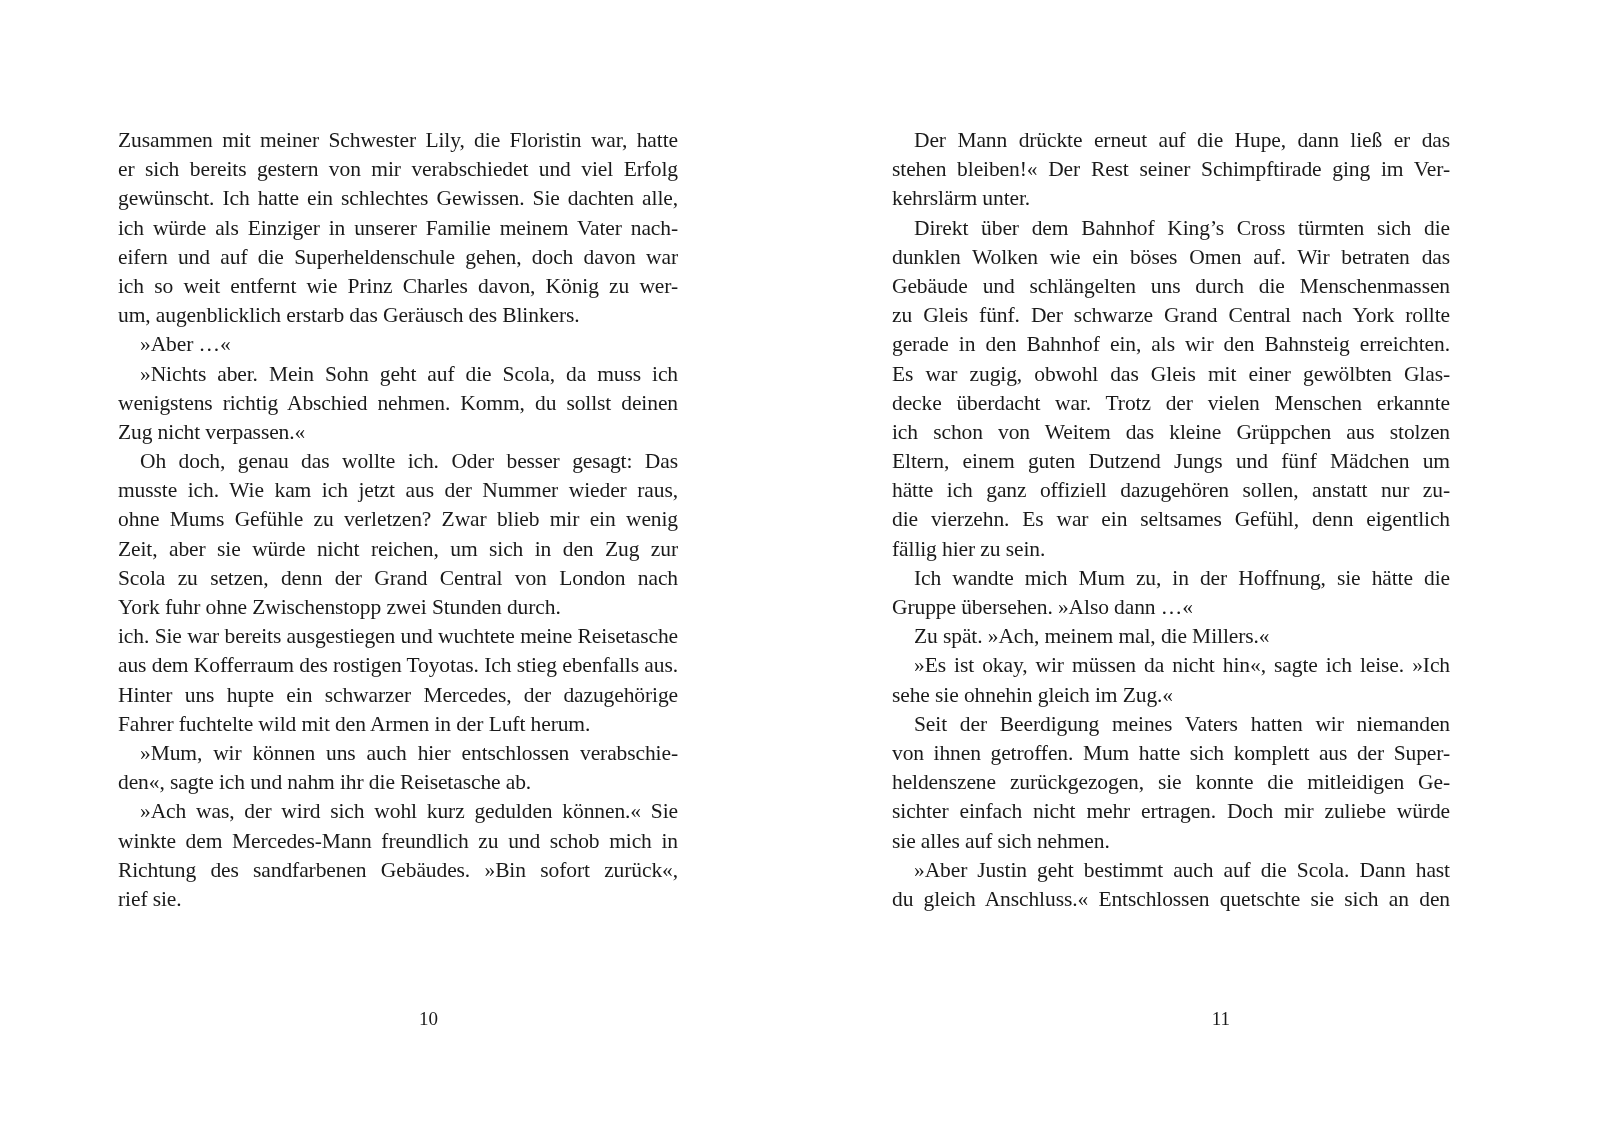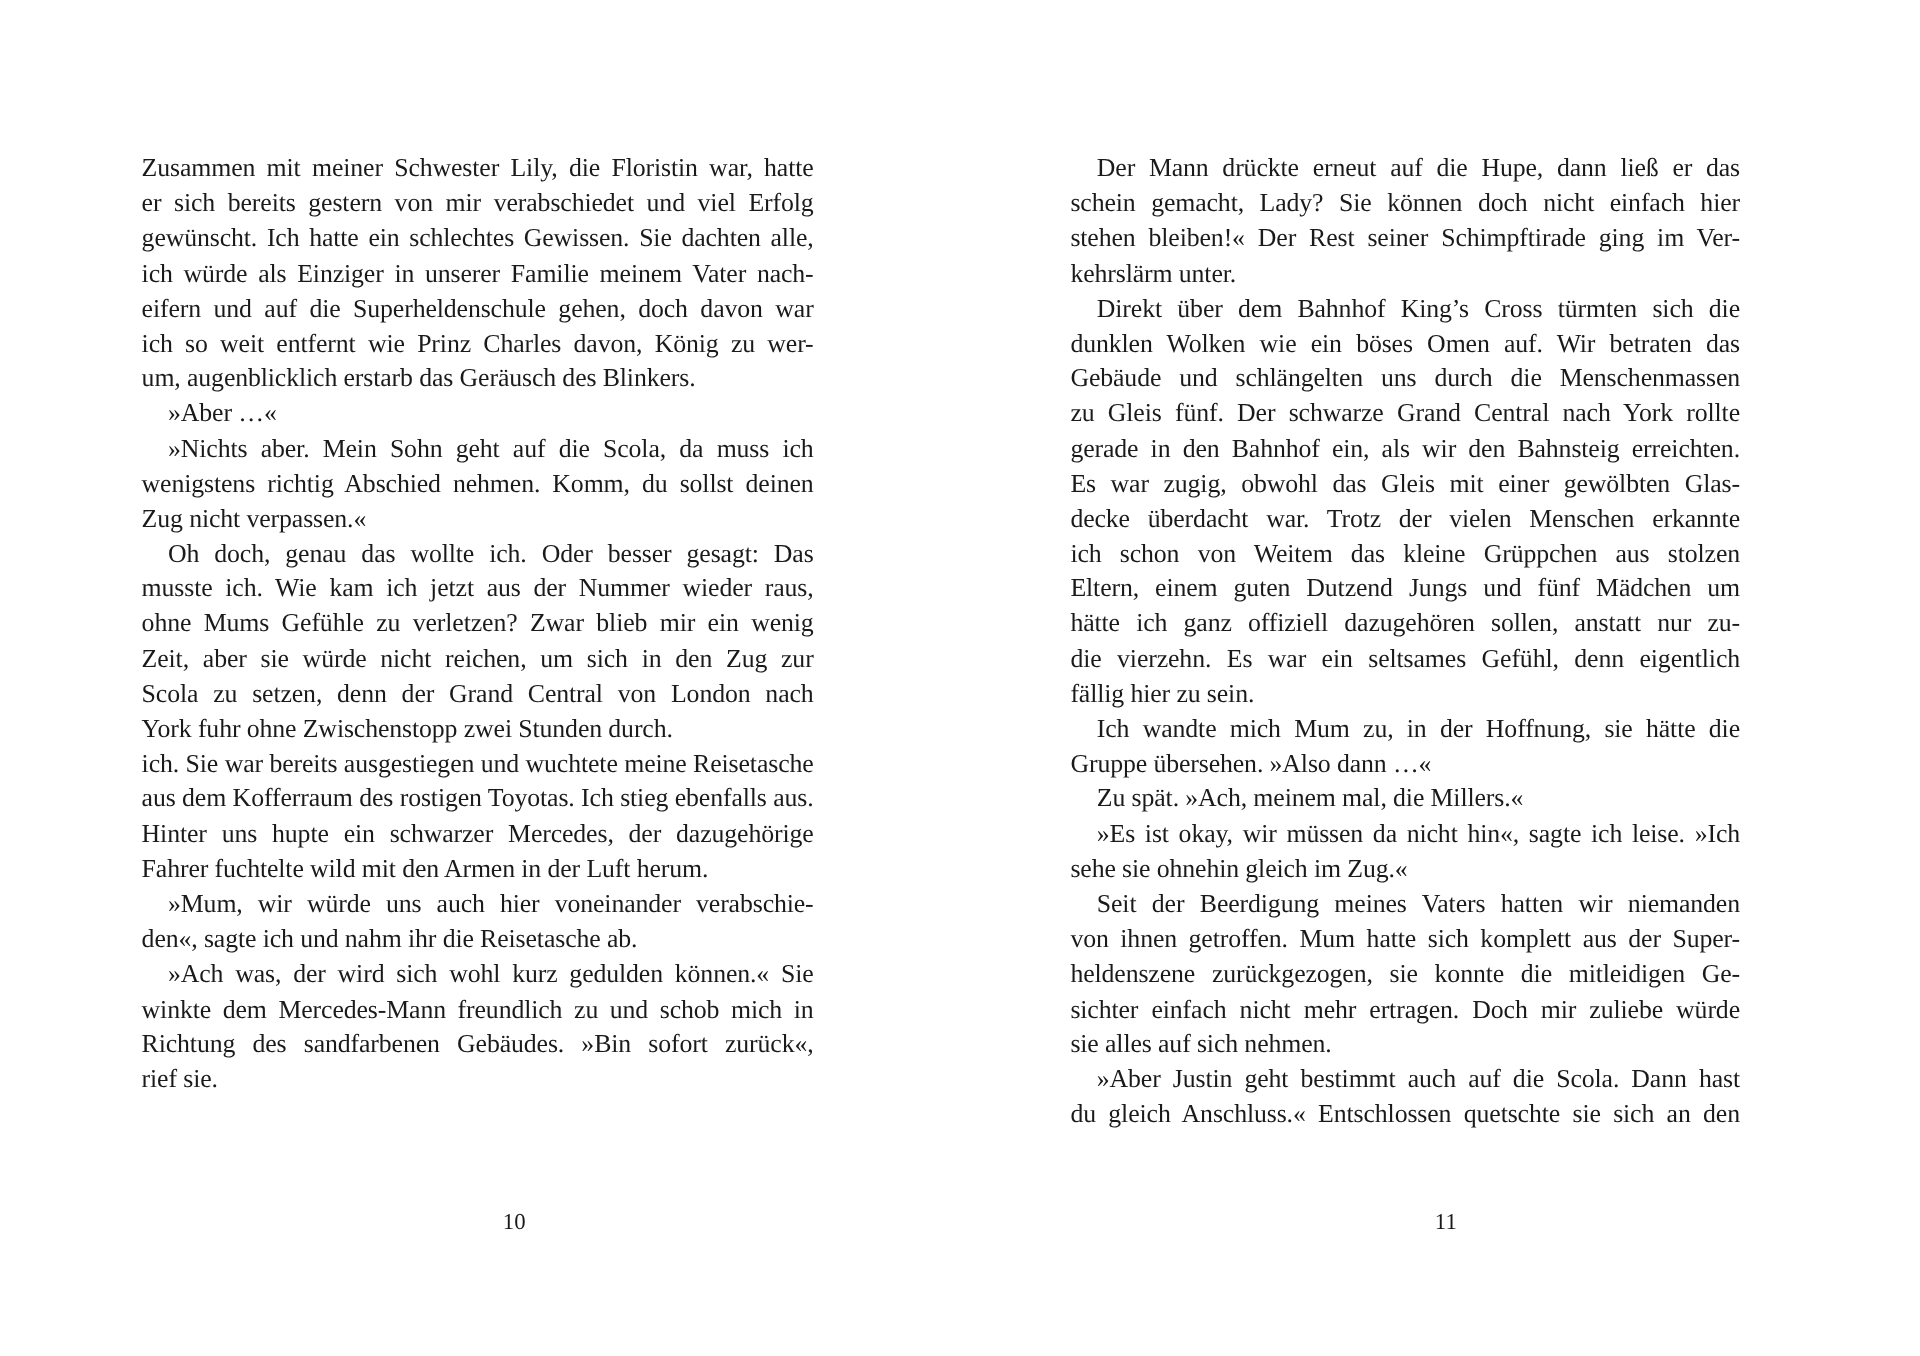--- a/index.html
+++ b/index.html
@@ -49,21 +49,21 @@
     }
     .page-number {
       position: absolute;
       top: 1005px;
       width: 60px;
       text-align: right;
       font-size: 19px;
       line-height: 28px;
     }
     .page.left .page-number { left: 378px; }
-    .page.right .page-number { left: 354px; }
+    .page.right .page-number { left: 370px; }
   </style>
 </head>
 <body>
 
 <div class="page left">
   <div class="text-block">
       <span class="line">Zusammen mit meiner Schwester Lily, die Floristin war, hatte</span>
       <span class="line">er sich bereits gestern von mir verabschiedet und viel Erfolg</span>
       <span class="line">gewünscht. Ich hatte ein schlechtes Gewissen. Sie dachten alle,</span>
       <span class="line">ich würde als Einziger in unserer Familie meinem Vater nach-</span>
@@ -77,34 +77,33 @@
       <span class="line indent">Oh doch, genau das wollte ich. Oder besser gesagt: Das</span>
       <span class="line">musste ich. Wie kam ich jetzt aus der Nummer wieder raus,</span>
       <span class="line">ohne Mums Gefühle zu verletzen? Zwar blieb mir ein wenig</span>
       <span class="line">Zeit, aber sie würde nicht reichen, um sich in den Zug zur</span>
       <span class="line">Scola zu setzen, denn der Grand Central von London nach</span>
       <span class="line last">York fuhr ohne Zwischenstopp zwei Stunden durch.</span>
       <span class="line">ich. Sie war bereits ausgestiegen und wuchtete meine Reisetasche</span>
       <span class="line">aus dem Kofferraum des rostigen Toyotas. Ich stieg ebenfalls aus.</span>
       <span class="line">Hinter uns hupte ein schwarzer Mercedes, der dazugehörige</span>
       <span class="line last">Fahrer fuchtelte wild mit den Armen in der Luft herum.</span>
-      <span class="line indent">»Mum, wir würde uns auch hier voneinander verabschie-</span>
+      <span class="line indent">»Mum, wir können uns auch hier entschlossen verabschie-</span>
       <span class="line last">den«, sagte ich und nahm ihr die Reisetasche ab.</span>
       <span class="line indent">»Ach was, der wird sich wohl kurz gedulden können.« Sie</span>
       <span class="line">winkte dem Mercedes-Mann freundlich zu und schob mich in</span>
       <span class="line">Richtung des sandfarbenen Gebäudes. »Bin sofort zurück«,</span>
       <span class="line last">rief sie.</span>
     </div>
   <div class="page-number">10</div>
 </div>
 
 <div class="page right">
   <div class="text-block">
       <span class="line indent">Der Mann drückte erneut auf die Hupe, dann ließ er das</span>
-      <span class="line">schein gemacht, Lady? Sie können doch nicht einfach hier</span>
       <span class="line">stehen bleiben!« Der Rest seiner Schimpftirade ging im Ver-</span>
       <span class="line last">kehrslärm unter.</span>
       <span class="line indent">Direkt über dem Bahnhof King’s Cross türmten sich die</span>
       <span class="line">dunklen Wolken wie ein böses Omen auf. Wir betraten das</span>
       <span class="line">Gebäude und schlängelten uns durch die Menschenmassen</span>
       <span class="line">zu Gleis fünf. Der schwarze Grand Central nach York rollte</span>
       <span class="line">gerade in den Bahnhof ein, als wir den Bahnsteig erreichten.</span>
       <span class="line">Es war zugig, obwohl das Gleis mit einer gewölbten Glas-</span>
       <span class="line">decke überdacht war. Trotz der vielen Menschen erkannte</span>
       <span class="line">ich schon von Weitem das kleine Grüppchen aus stolzen</span>

